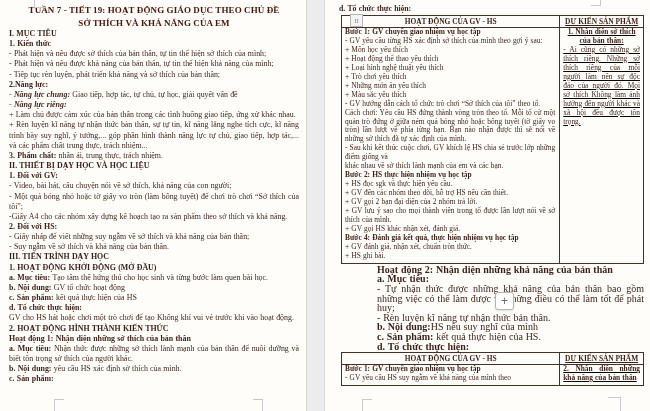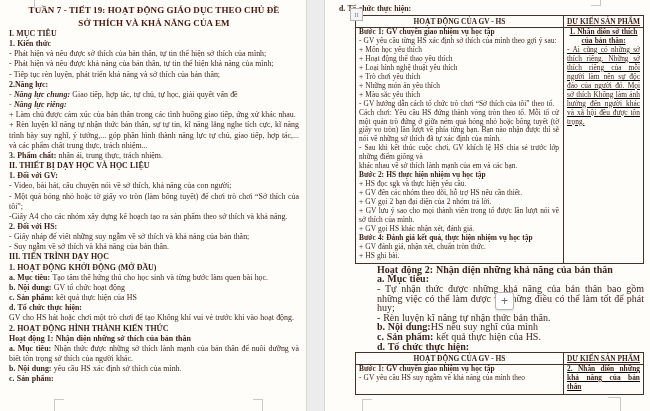--- a/index.html
+++ b/index.html
@@ -26,35 +26,35 @@
     color:var(--accent);letter-spacing:.1px;
   }
   .para{
     margin:0;font-size:7.9px;line-height:10.15px;text-align:justify;
     color:var(--text);word-spacing:.3px;
   }
   .seg-b{font-weight:bold;}
   .seg-bi{font-weight:bold;font-style:italic;}
   .right-page .lead .para{font-size:7.8px;line-height:10px;}
   .doc-table{
-    border:1px solid var(--border);margin:1px 0 1px 16px;background:var(--paper);
+    border:1px solid var(--border);margin:1px 0 1px 2px;background:var(--paper);
   }
   .t-head{display:flex;border-bottom:1px solid var(--border);}
   .t-head .hcell{
     font-size:7.4px;font-weight:bold;text-align:center;color:var(--text);
     padding:1px 0 1px 0;line-height:9px;box-sizing:border-box;
   }
   .t-body{display:flex;align-items:stretch;}
   .col-gv{width:72.5%;border-right:1px solid var(--border);padding:0 4px 2px 3px;box-sizing:border-box;}
   .col-prod{width:27.5%;padding:0 3px 2px 3px;box-sizing:border-box;text-decoration:underline;}
   .doc-table .para{font-size:7.4px;line-height:8.95px;}
   .tbl1 .col-prod .para.ctr{text-align:center;}
   .mid .para{font-size:10px;line-height:9.6px;margin-left:38px;}
   .section-marker{
-    position:absolute;left:25px;top:8px;width:13px;height:13px;
+    position:absolute;left:25px;top:14px;width:13px;height:13px;
     border:1px solid var(--control-border);background:#f4f4f4;color:#8a8a8a;
     font-size:7px;line-height:13px;text-align:center;box-sizing:border-box;
   }
   .insert-plus{
     position:absolute;left:170px;top:292px;width:19px;height:18px;
     border:1px solid var(--control-border);border-radius:3px;background:#fff;
     color:var(--control-fg);font-size:12px;line-height:16px;text-align:center;
     box-sizing:border-box;box-shadow:0 1px 2px rgba(0,0,0,.12);z-index:5;
     font-family:"Liberation Sans","DejaVu Sans",sans-serif;cursor:pointer;
   }

